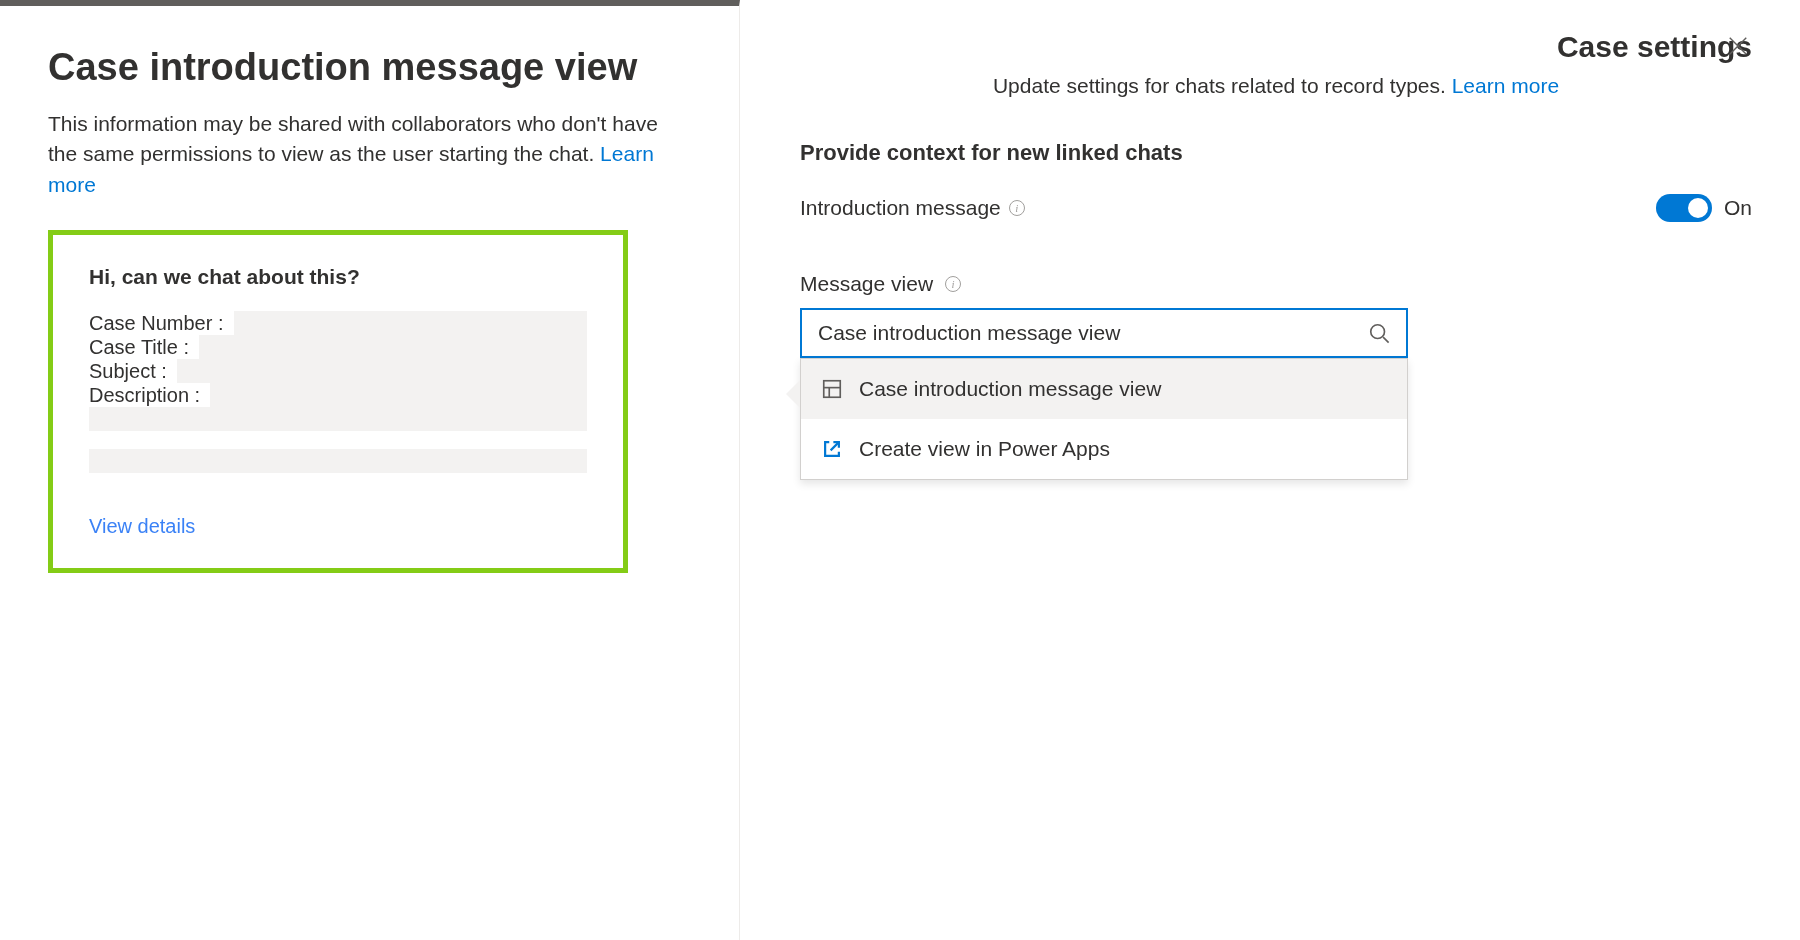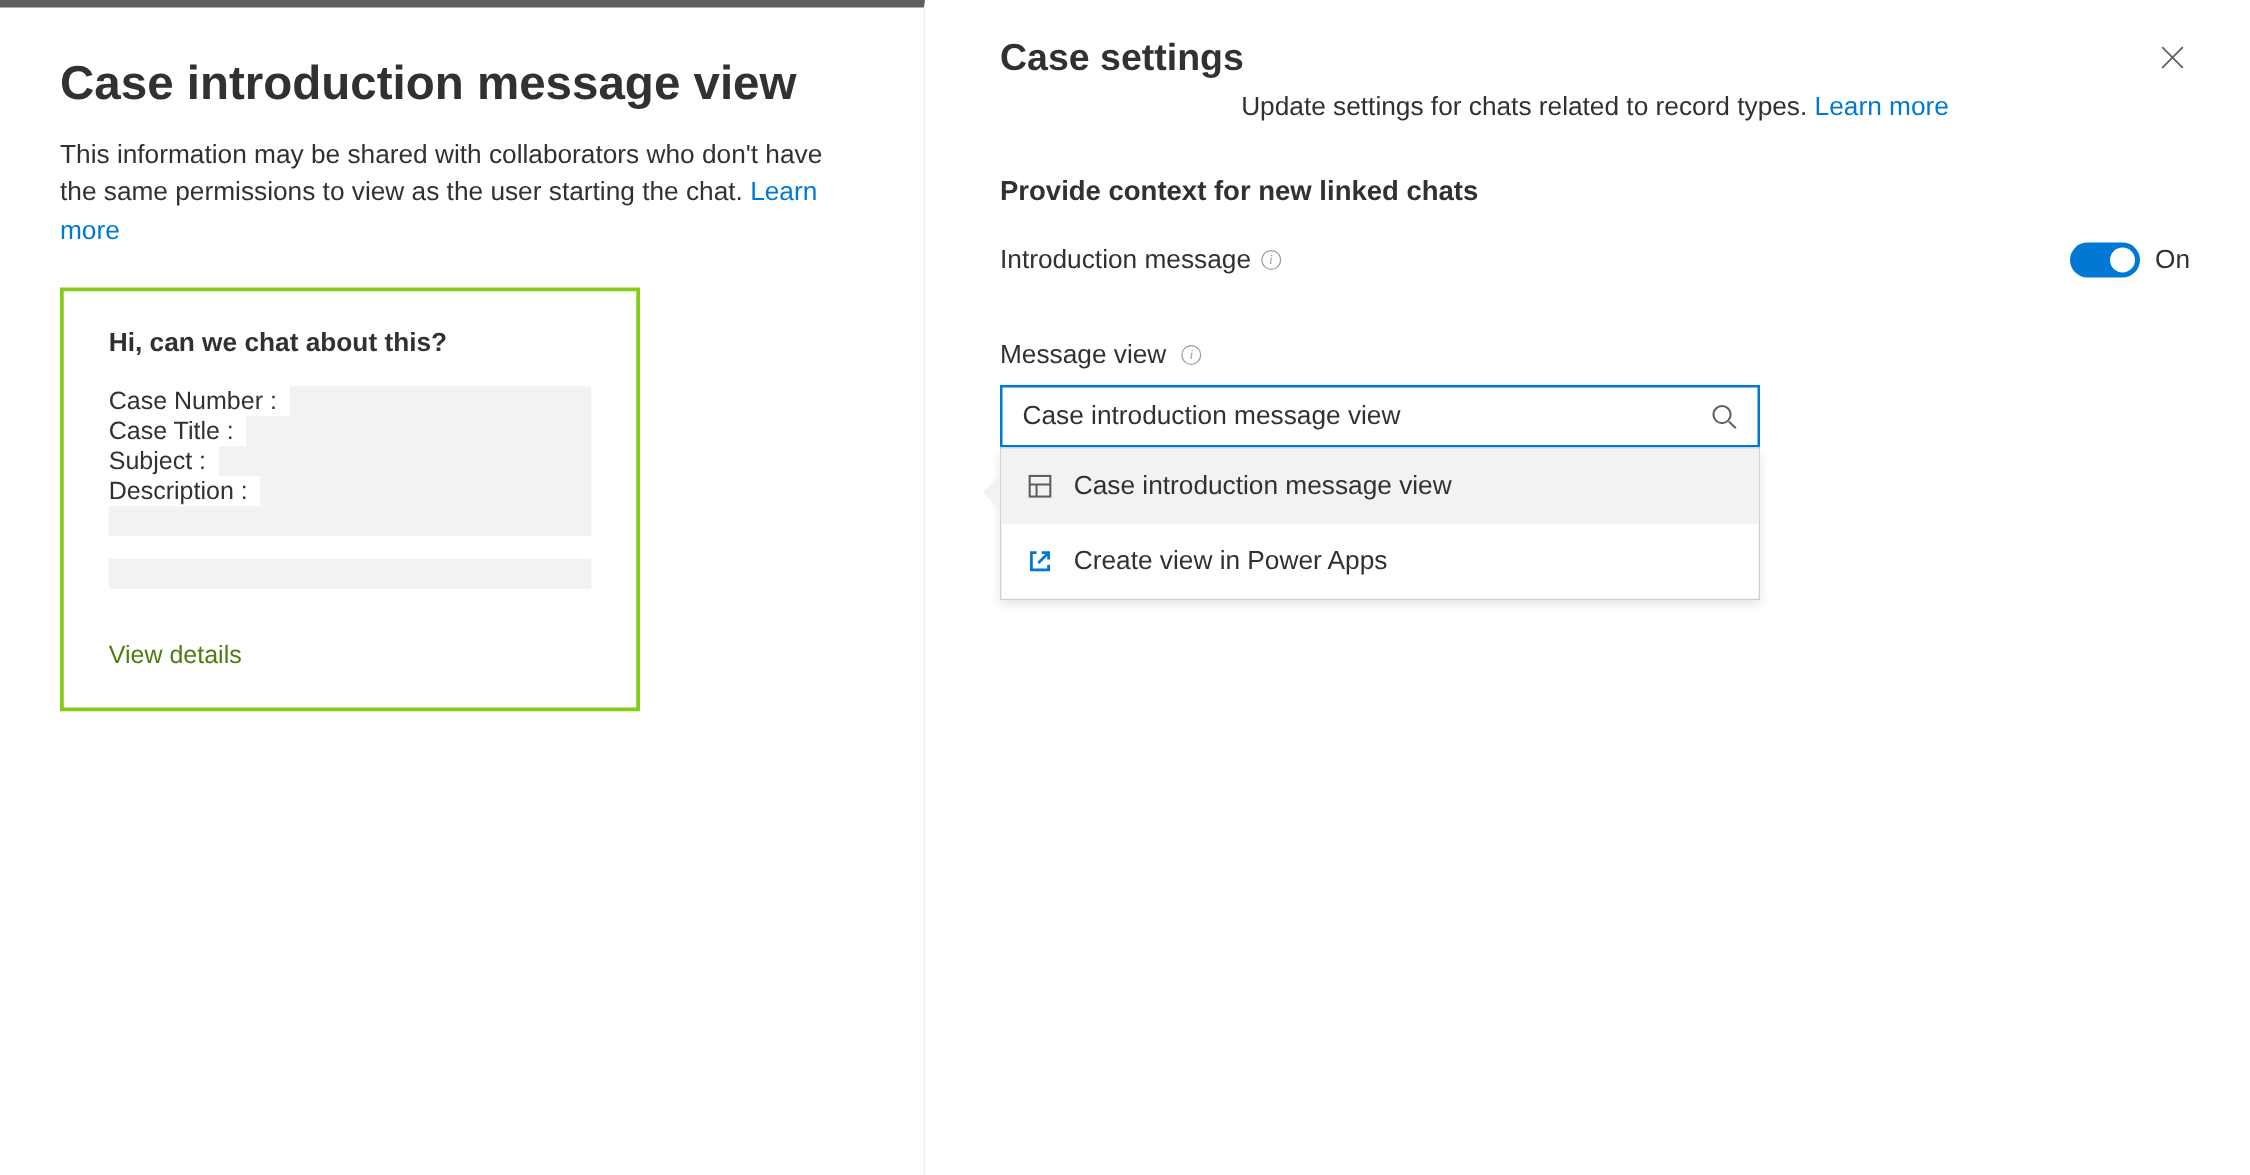--- a/index.html
+++ b/index.html
@@ -37,23 +37,23 @@
       color: #323130;
       margin-bottom: 30px;
     }
     .learn-more {
       color: #0078d4;
       text-decoration: none;
       cursor: pointer;
     }
 
     .preview-card {
-      border: 3px solid #84cc16;
+      border: 5px solid #84cc16;
       padding: 30px 36px 30px 36px;
-      width: 464px;
+      width: 580px;
     }
     .preview-heading {
       font-size: 21px;
       font-weight: 600;
       margin-bottom: 22px;
     }
     .field-row {
       display: flex;
       align-items: center;
       gap: 10px;
@@ -68,21 +68,21 @@
       background: #f3f2f1;
       flex: 1;
     }
     .skeleton-full {
       height: 24px;
       background: #f3f2f1;
       width: 100%;
       margin-bottom: 18px;
     }
     .view-details {
-      color: #4d7c0f;
+      color: #3b82f6;
       font-size: 20px;
       text-decoration: none;
       display: inline-block;
       margin-top: 24px;
       cursor: pointer;
     }
 
     
     .right-panel {
       flex: 1;
@@ -103,20 +103,21 @@
     }
     .close-btn svg {
       width: 22px;
       height: 22px;
     }
 
     .right-title {
       font-size: 30px;
       font-weight: 600;
       margin-bottom: 10px;
+      text-align: right;
     }
     .right-subtitle {
       font-size: 21px;
       color: #323130;
       margin-bottom: 42px;
       text-align: center;
     }
 
     .section-heading {
       font-size: 22px;

